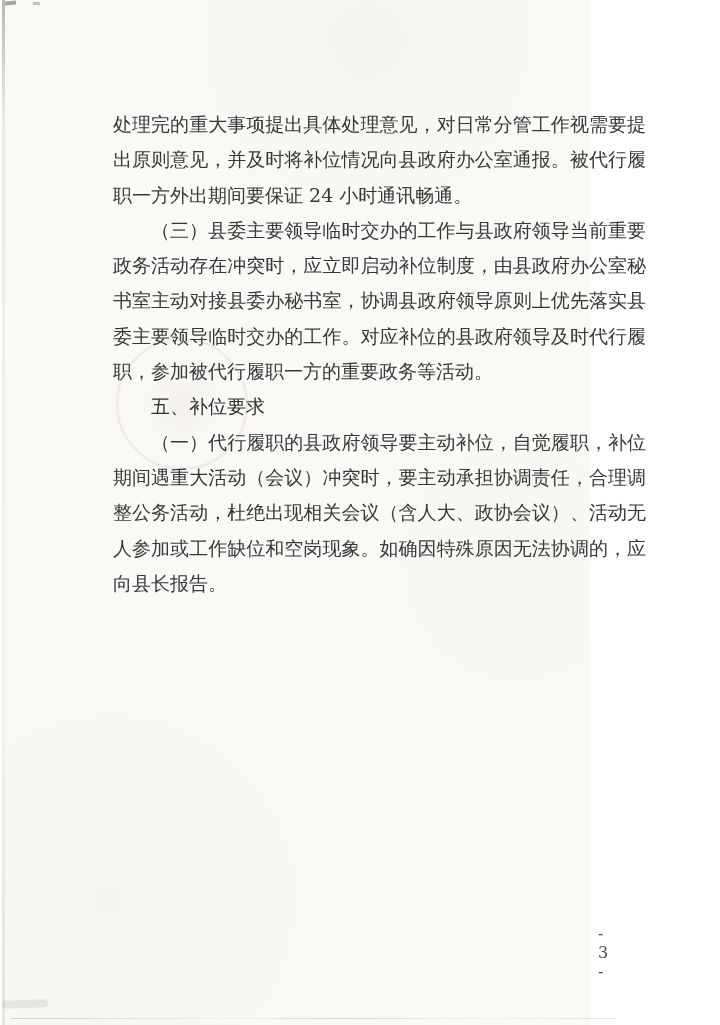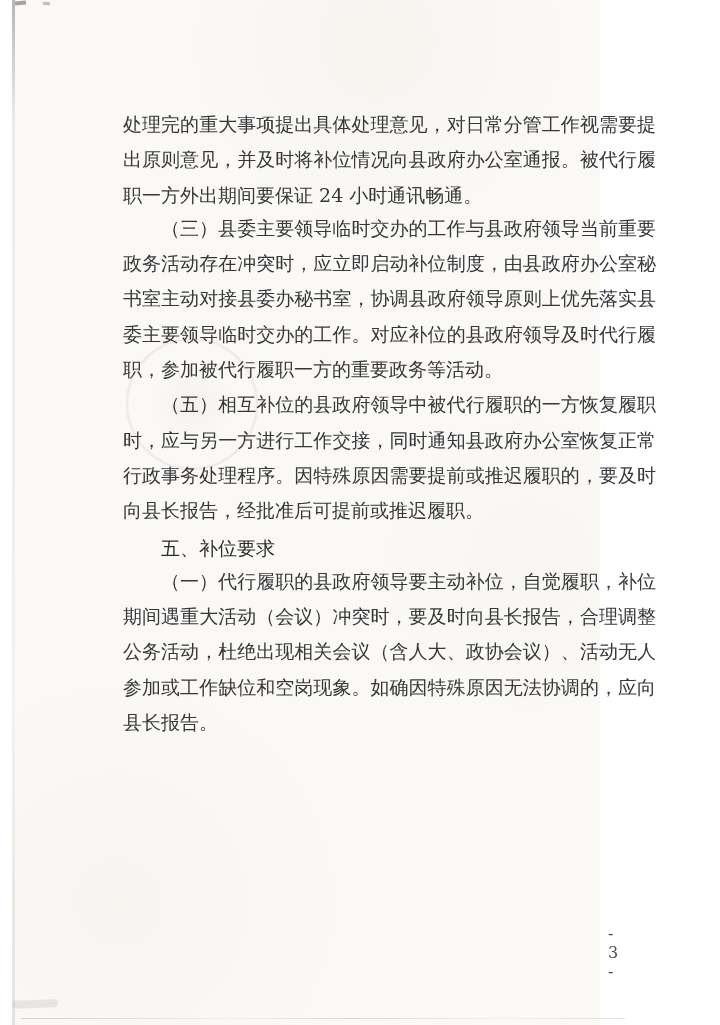--- a/index.html
+++ b/index.html
@@ -8,21 +8,21 @@
   }
   body {
     width: 720px;
     height: 1025px;
     position: relative;
     overflow: hidden;
     font-family: "DejaVu Serif", "Liberation Serif", serif;
   }
   .page {
     position: absolute;
-    left: 12px; top: 0;
+    left: 2px; top: 0;
     width: 588px;
     height: 1025px;
     background-color: #faf9f5;
     background-image:
       radial-gradient(circle at 62% 4%, rgba(205,205,195,0.10), rgba(205,205,195,0) 18%),
       radial-gradient(circle at 18% 88%, rgba(200,200,190,0.08), rgba(200,200,190,0) 22%),
       radial-gradient(circle at 88% 55%, rgba(210,210,200,0.07), rgba(210,210,200,0) 20%);
   }
   
   .seal-ghost {
@@ -52,21 +52,20 @@
     line-height: 35.3px;
     color: #37373b;
     text-align: justify;
   }
   .doc-body p {
     margin: 0;
     padding: 0;
   }
   .doc-body p.indent {
     text-indent: 2em;
-    font-family: Liberation Mono, monospace;
   }
   .doc-body p.heading {
     font-family: "DejaVu Sans", "Liberation Sans", sans-serif;
     font-weight: normal;
     color: #2e2e32;
   }
   .page-number {
     position: absolute;
     left: 596px;
     top: 924px;
@@ -127,23 +126,22 @@
 </style>
 </head>
 <body>
 
 <div class="page">
   <div class="seal-ghost"></div>
 
   <div class="doc-body">
       <p class="body">处理完的重大事项提出具体处理意见，对日常分管工作视需要提出原则意见，并及时将补位情况向县政府办公室通报。被代行履职一方外出期间要保证 24 小时通讯畅通。</p>
       <p class="body indent">（三）县委主要领导临时交办的工作与县政府领导当前重要政务活动存在冲突时，应立即启动补位制度，由县政府办公室秘书室主动对接县委办秘书室，协调县政府领导原则上优先落实县委主要领导临时交办的工作。对应补位的县政府领导及时代行履职，参加被代行履职一方的重要政务等活动。</p>
-      <p class="body indent">（五）相互补位的县政府领导中被代行履职的一方恢复履职时，应与另一方进行工作交接，同时通知县政府办公室恢复正常行政事务处理程序。因特殊原因需要提前或推迟履职的，要及时向县长报告，经批准后可提前或推迟履职。</p>
       <p class="heading indent">五、补位要求</p>
-      <p class="body indent">（一）代行履职的县政府领导要主动补位，自觉履职，补位期间遇重大活动（会议）冲突时，要及时向县长报告，合理调整公务活动，杜绝出现相关会议（含人大、政协会议）、活动无人参加或工作缺位和空岗现象。如确因特殊原因无法协调的，应向县长报告。</p>
+      <p class="body indent">（一）代行履职的县政府领导要主动补位，自觉履职，补位期间遇重大活动（会议）冲突时，要主动承担协调责任，合理调整公务活动，杜绝出现相关会议（含人大、政协会议）、活动无人参加或工作缺位和空岗现象。如确因特殊原因无法协调的，应向县长报告。</p>
     </div>
 
   <div class="page-number">- 3 -</div>
 
   <div class="edge-left"></div>
   <div class="speck-a"></div>
   <div class="speck-b"></div>
   <div class="bottom-line"></div>
   <div class="smudge-bl"></div>
 </div>

